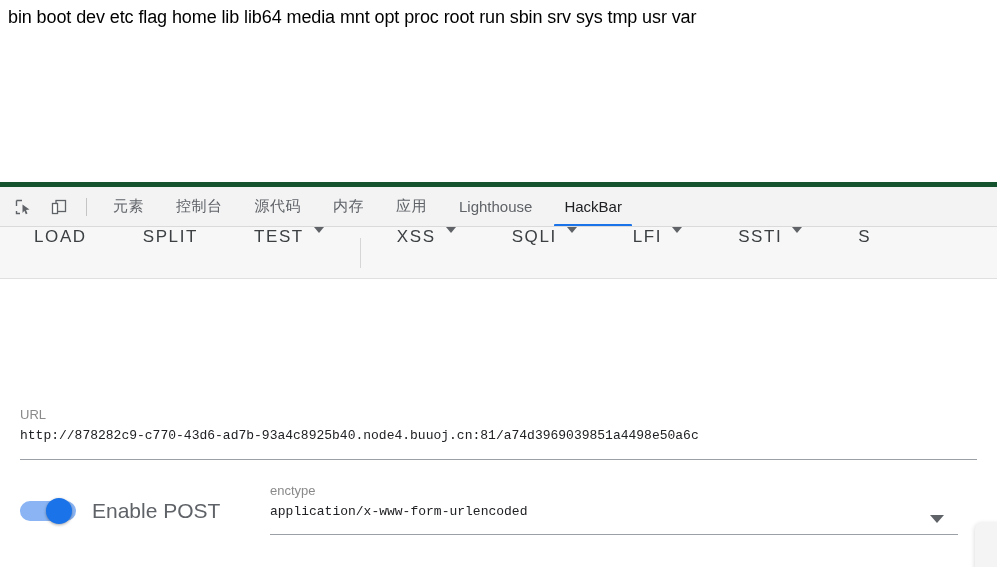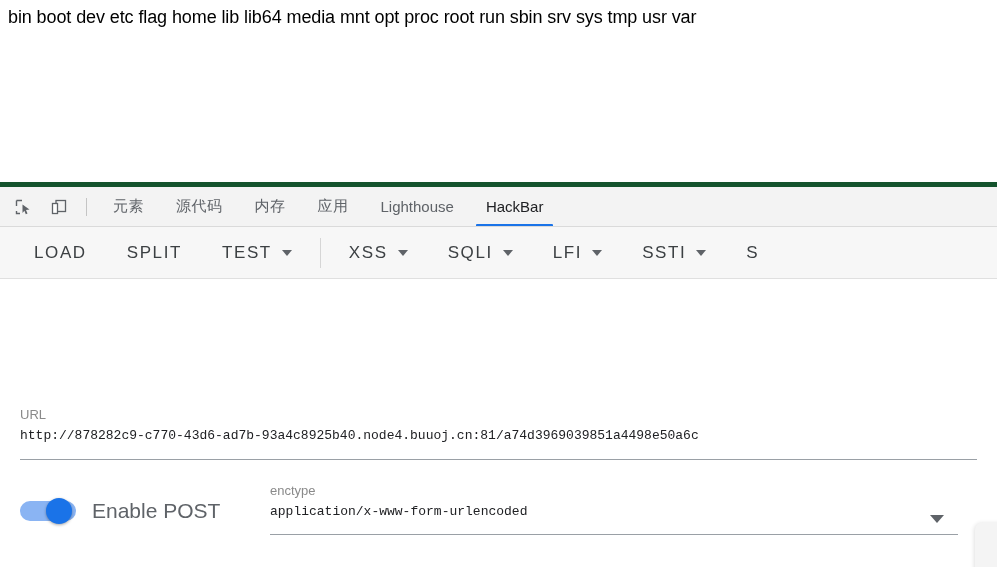--- a/index.html
+++ b/index.html
@@ -112,23 +112,23 @@
     height: 52px;
     background: #f7f7f7;
     border-bottom: 1px solid #e0e0e0;
     display: flex;
     align-items: center;
     overflow: hidden;
     box-sizing: border-box;
   }
   .hb-btn {
     display: flex;
-    align-items: center;
+    align-items: flex-start;
     gap: 10px;
-    padding: 0 20px;
+    padding: 0 28px;
     height: 52px;
     font-size: 17px;
     letter-spacing: 1.6px;
     color: #3c4043;
     cursor: pointer;
     white-space: nowrap;
     font-family: "Liberation Sans", sans-serif;
   }
   .hb-btn:first-child { padding-left: 34px; }
   .hb-caret {
@@ -292,20 +292,23 @@
         </svg>
       </div>
 
       <div class="dt-vdivider"></div>
 
       <div class="dt-tabs">
         <div class="dt-tab cjk">
           <span>元素</span>
         </div>
         <div class="dt-tab cjk">
+          <span>控制台</span>
+        </div>
+        <div class="dt-tab cjk">
           <span>源代码</span>
         </div>
         <div class="dt-tab cjk">
           <span>内存</span>
         </div>
         <div class="dt-tab cjk">
           <span>应用</span>
         </div>
         <div class="dt-tab">
           <span>Lighthouse</span>

